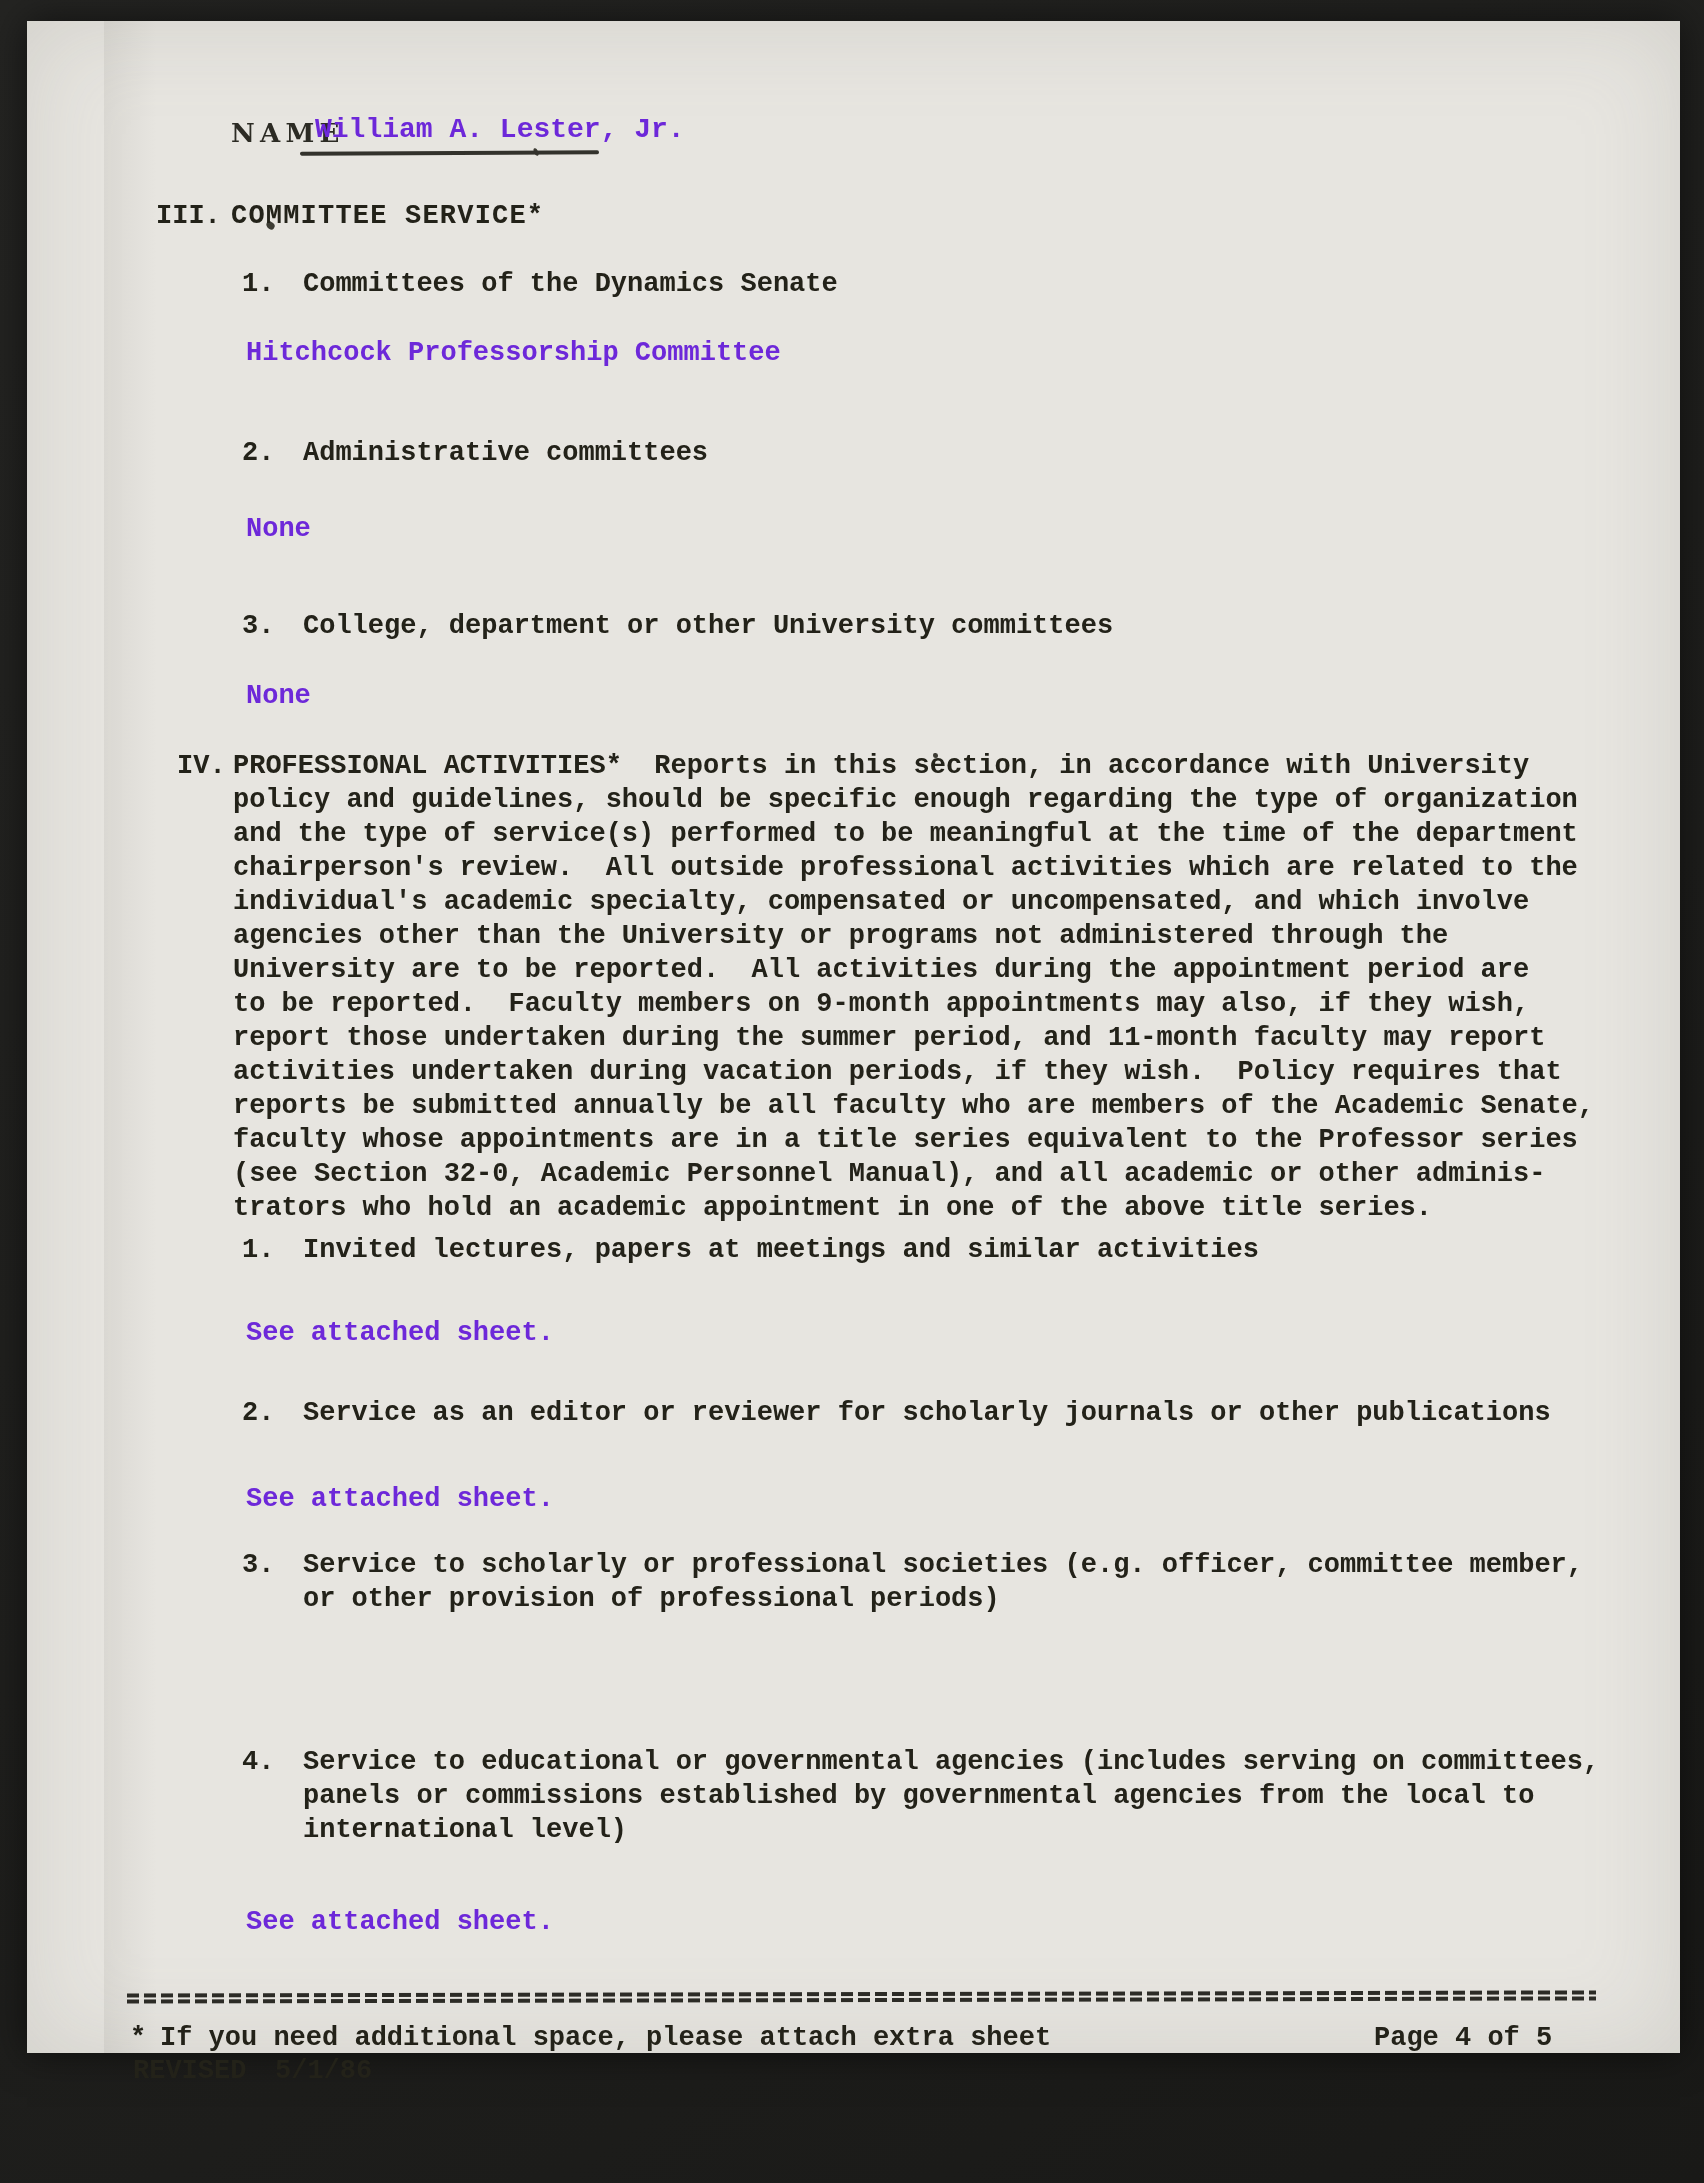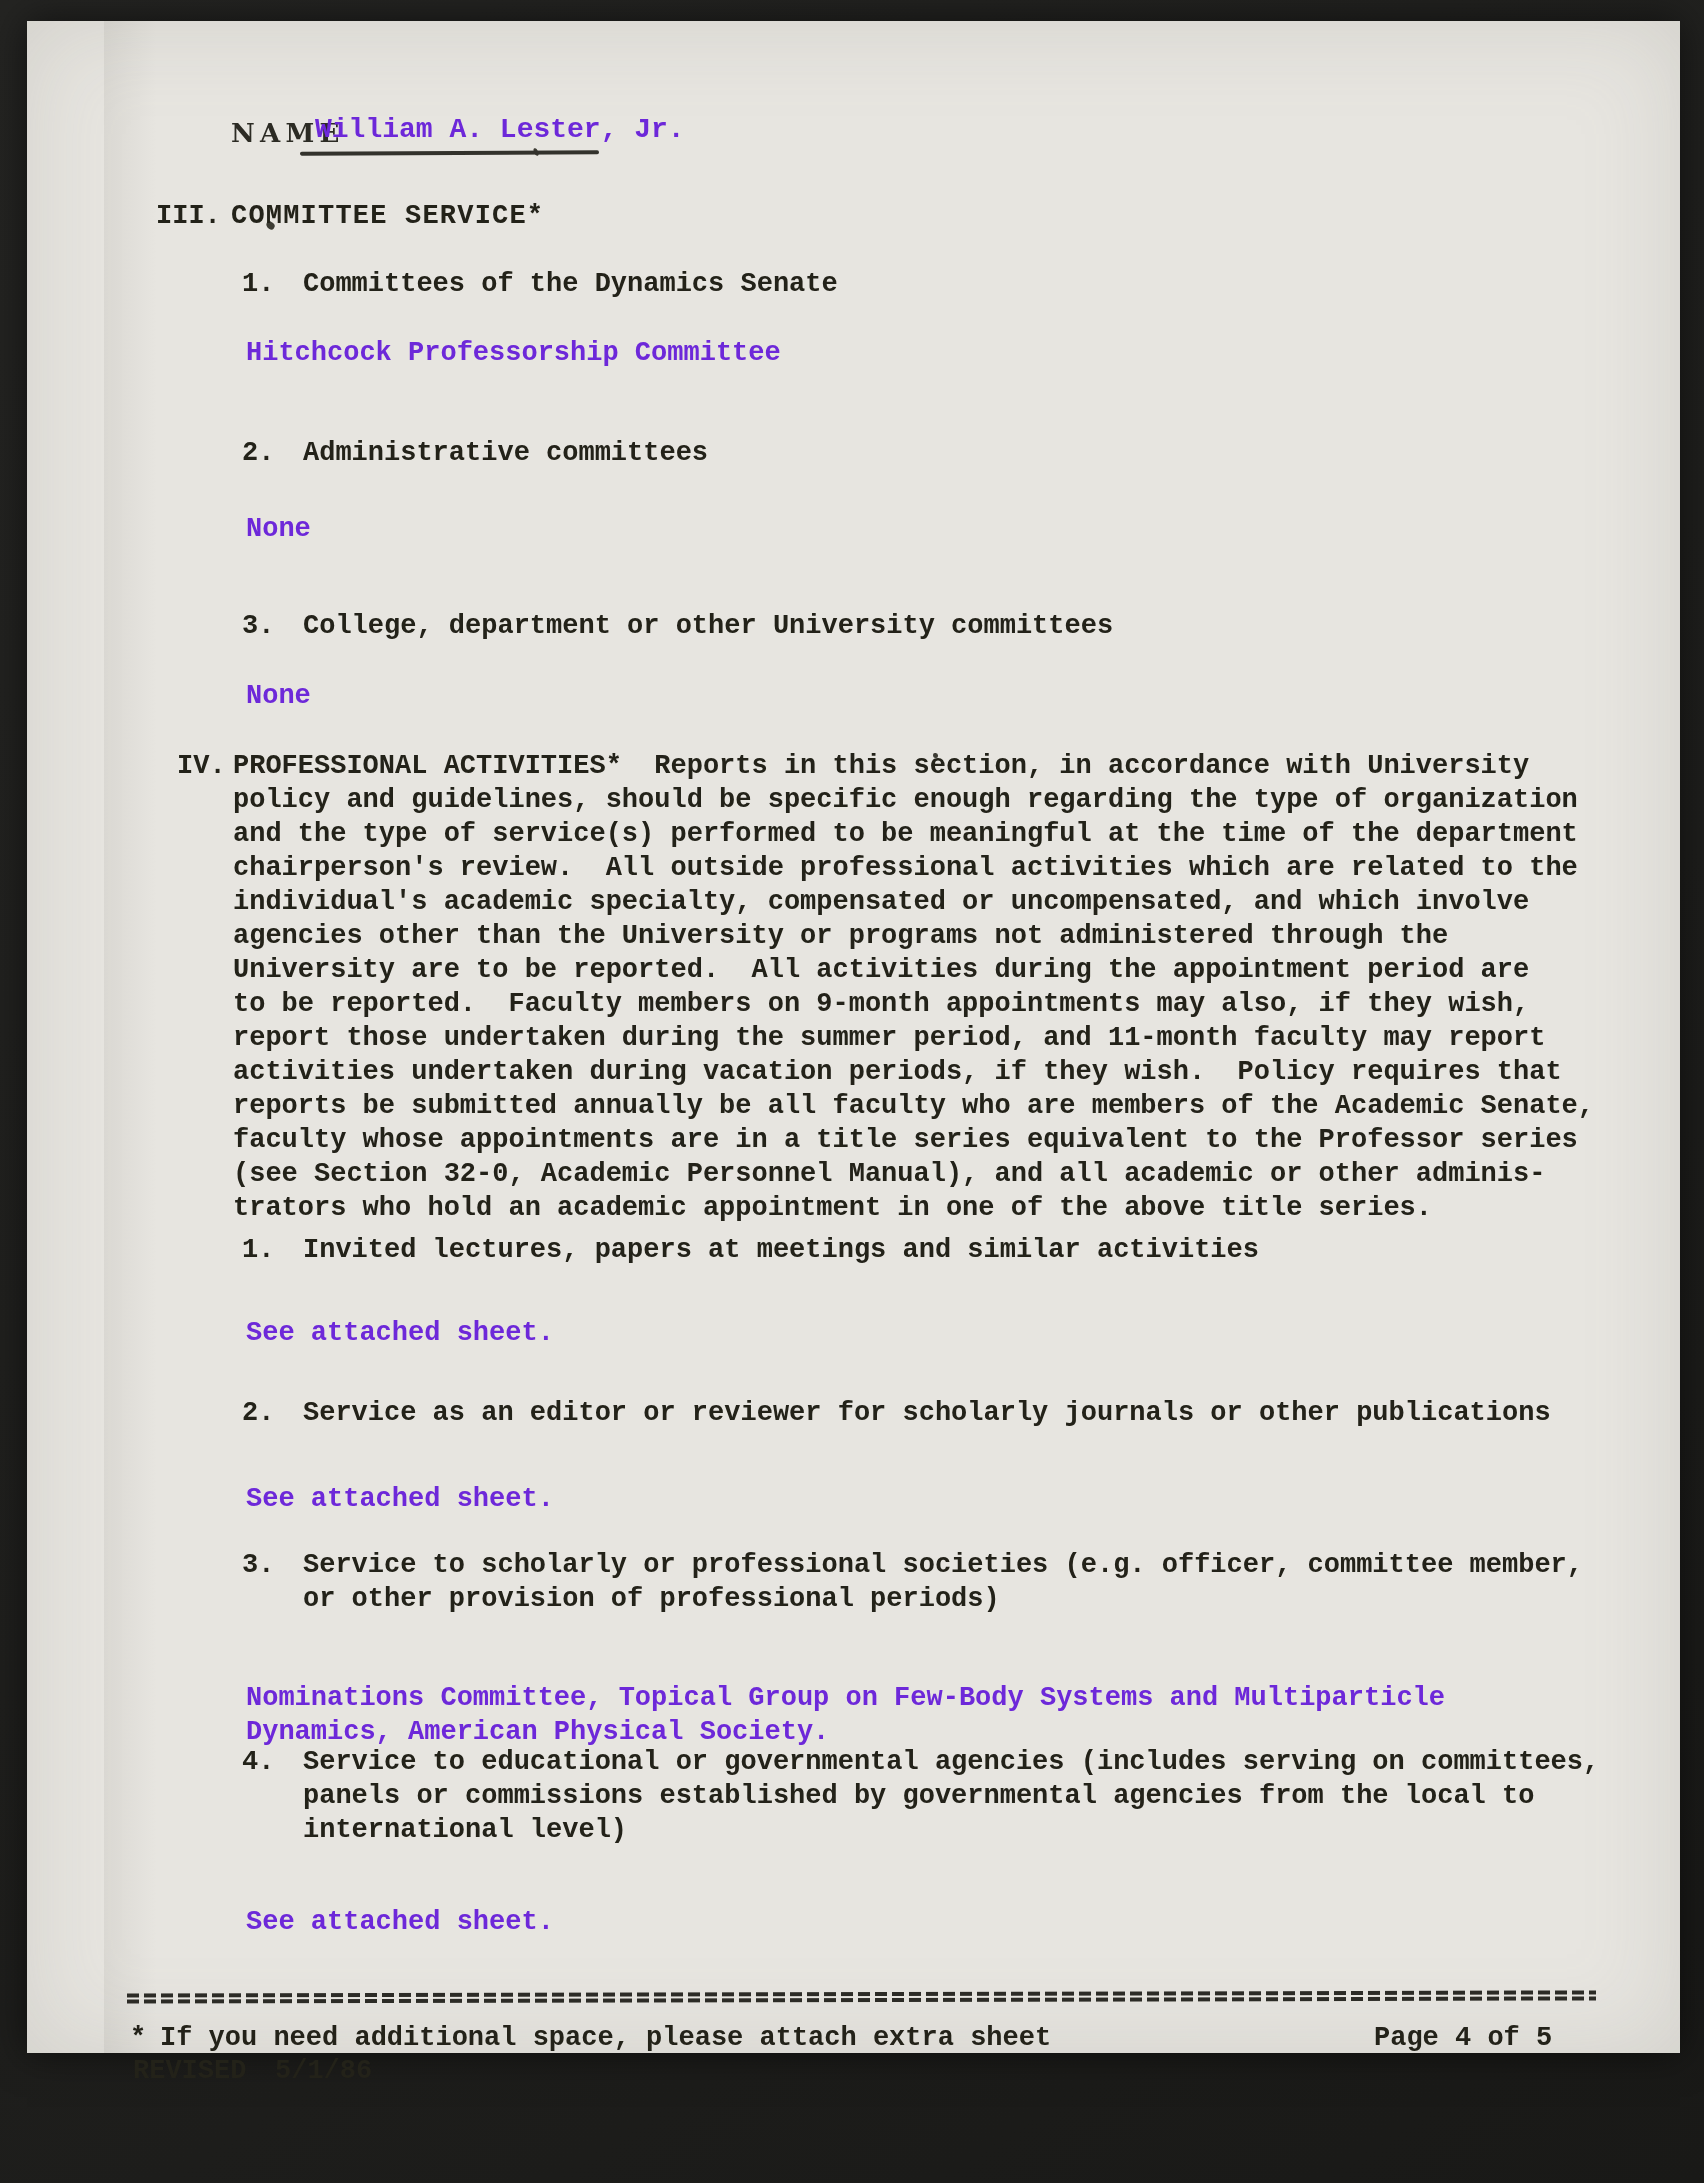--- a/index.html
+++ b/index.html
@@ -174,22 +174,20 @@
       <span class="t bold num">2.</span>
       <span class="t bold lbl">Service as an editor or reviewer for scholarly journals or other publications</span>
     </div>
     <span class="t light pos-p-resp2">See attached sheet.</span>
 
     <div class="item pos-p-item3">
       <span class="t bold num">3.</span>
       <span class="t bold lbl">Service to scholarly or professional societies (e.g. officer, committee member,
 or other provision of professional periods)</span>
     </div>
-    <div class="t light pos-p-resp3">Nominations Committee, Topical Group on Few-Body Systems and Multiparticle
-Dynamics, American Physical Society.</div>
 
     <div class="item pos-p-item4">
       <span class="t bold num">4.</span>
       <span class="t bold lbl">Service to educational or governmental agencies (includes serving on committees,
 panels or commissions established by governmental agencies from the local to
 international level)</span>
     </div>
     <span class="t light pos-p-resp4">See attached sheet.</span>
 
     <div class="separator"></div>

